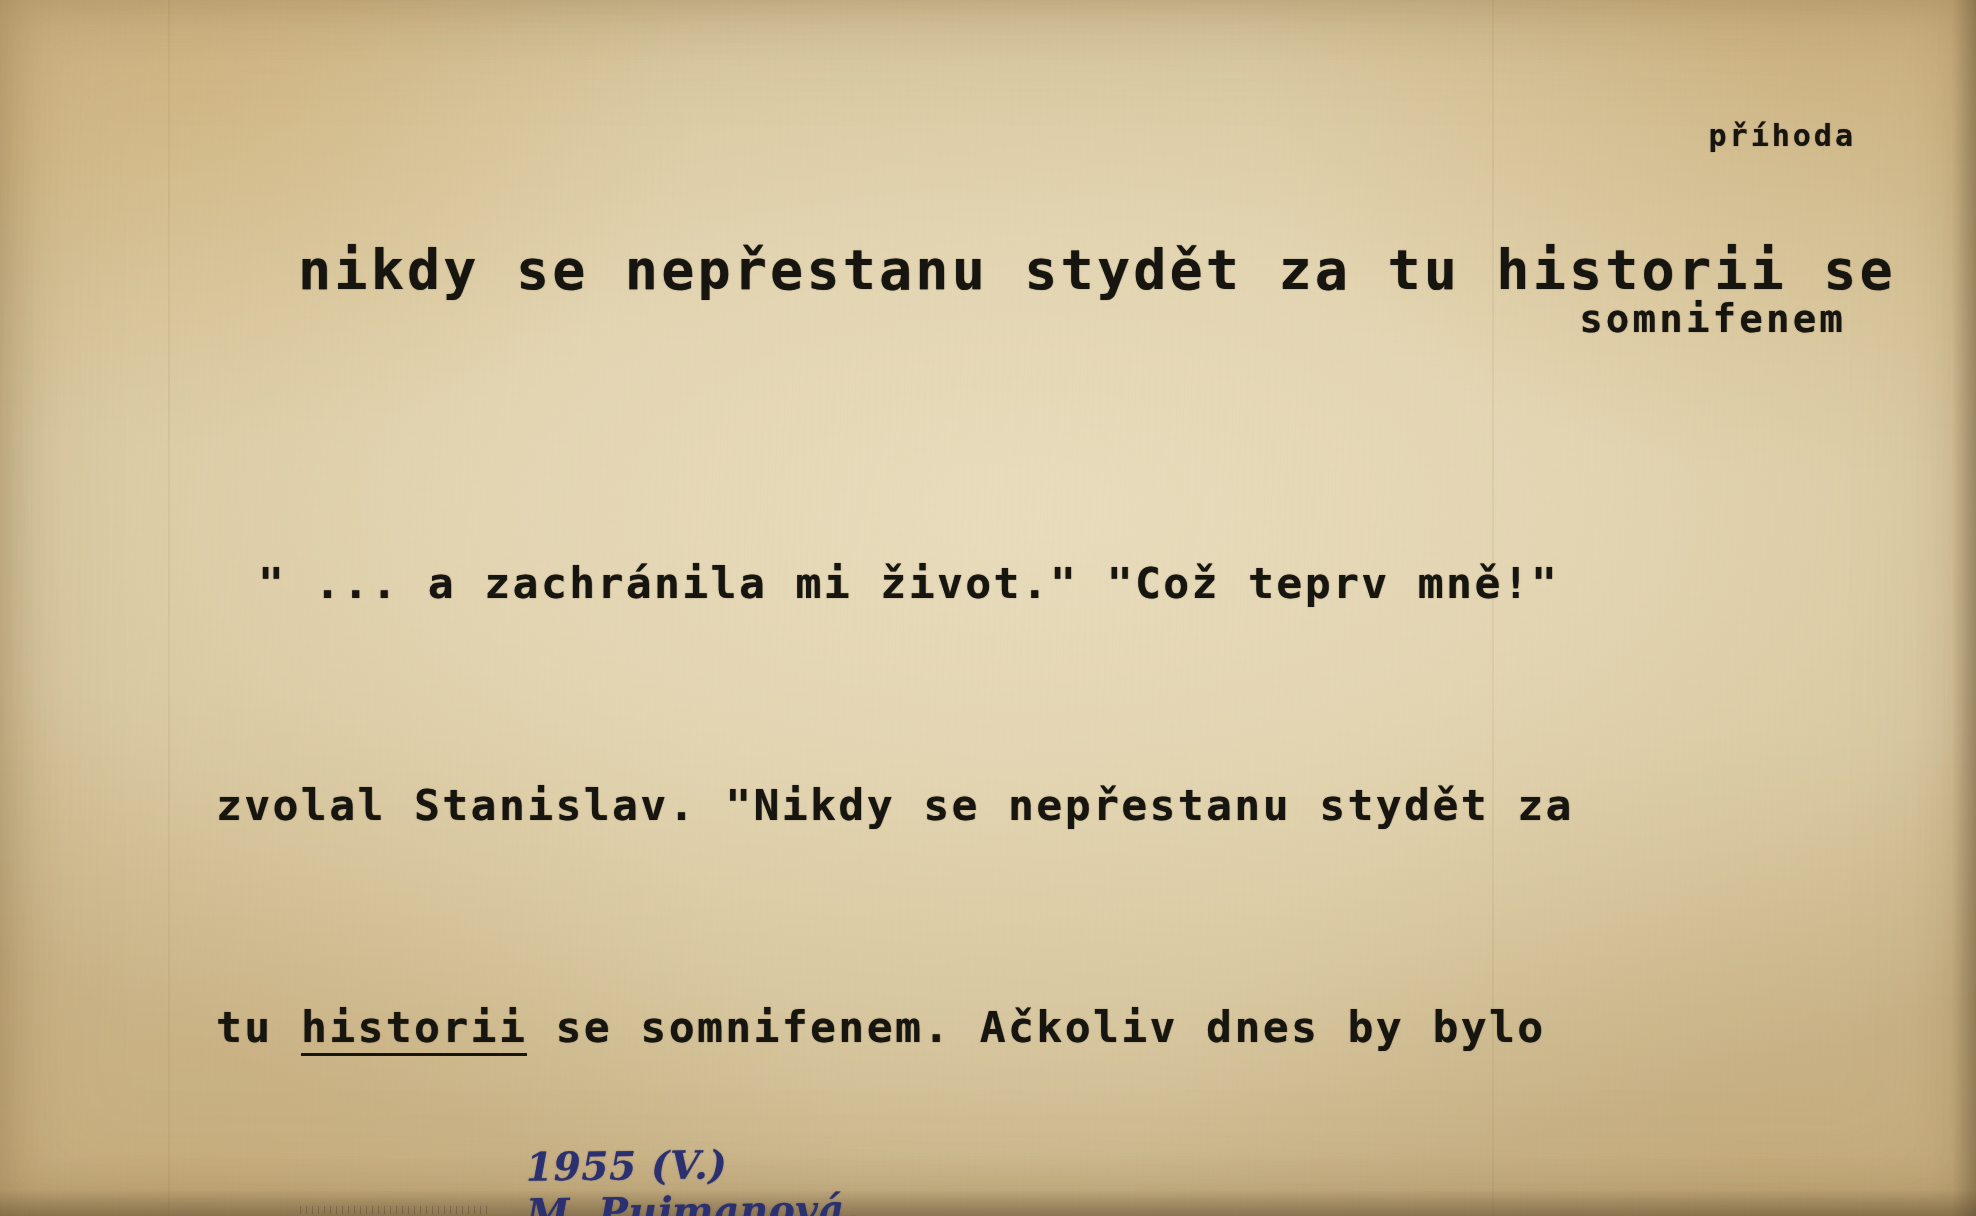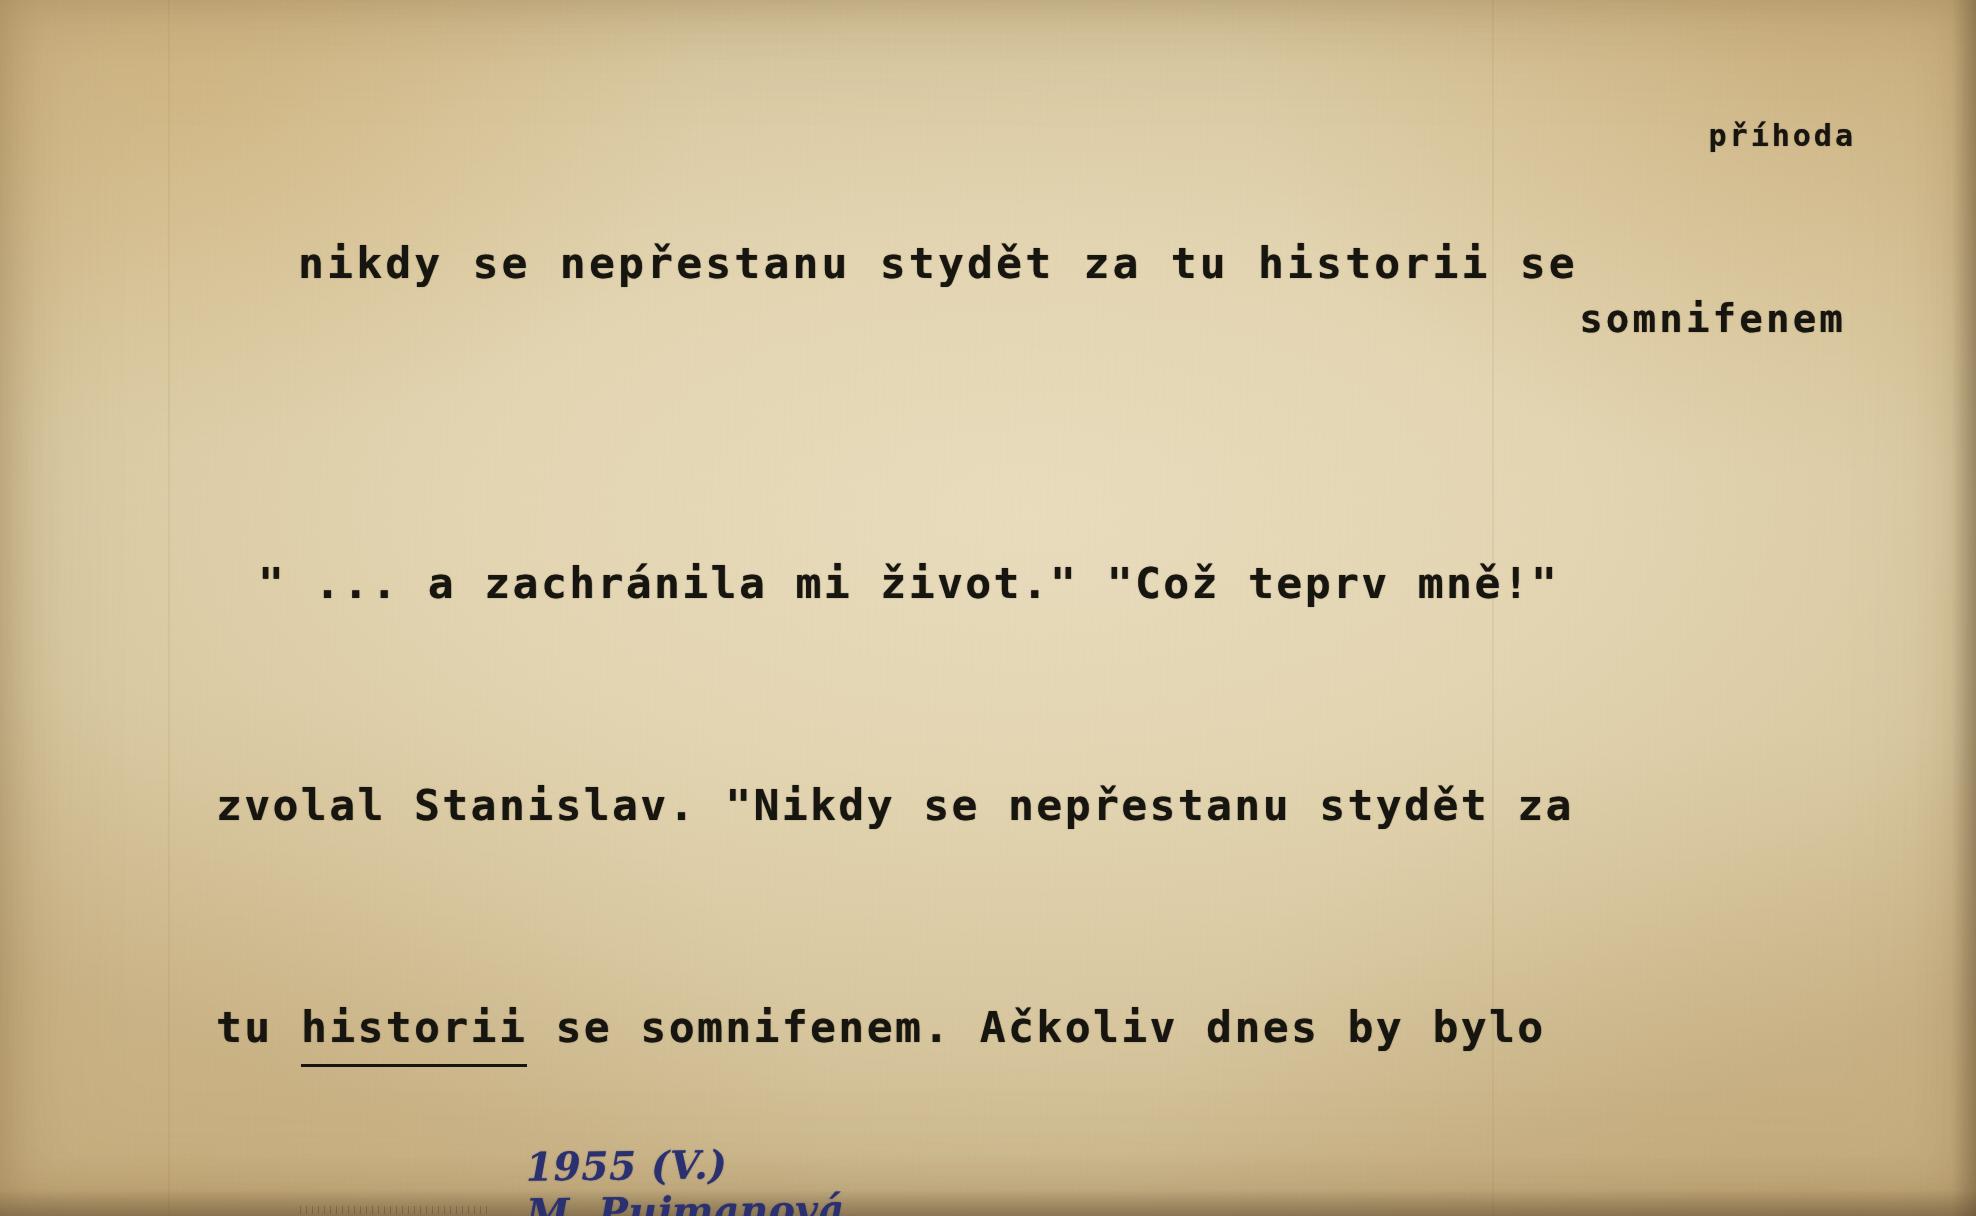--- a/index.html
+++ b/index.html
@@ -97,21 +97,21 @@
     top: 118px;
     font-size: 30px;
     letter-spacing: 3px;
     margin-left: 45px;
   }
 
   
   #colloc-line1 {
     left: 298px;
     top: 238px;
-    font-size: 43px;
+    font-size: 55px;
     letter-spacing: 3.2px;
   }
   #colloc-line2 {
     right: 130px;
     top: 296px;
     font-size: 39px;
     letter-spacing: 3.2px;
     margin-left: 11px;
   }
 
@@ -121,21 +121,21 @@
     top: 398px;
     font-size: 43px;
     line-height: 74px;
     letter-spacing: 2.4px;
   }
   #quote .qline { display: block; white-space: pre; }
   #quote .qline.indent { padding-left: 42px; }
   #quote u {
     text-decoration: none;
     border-bottom: 3px solid #17150f;
-    padding-bottom: 12px;
+    padding-bottom: 1px;
   }
 
   
   #source {
     position: absolute;
     left: 470px;
     top: 1096px;
     font-family: "DejaVu Serif", "Liberation Serif", serif;
     font-style: italic;
     font-weight: 700;

